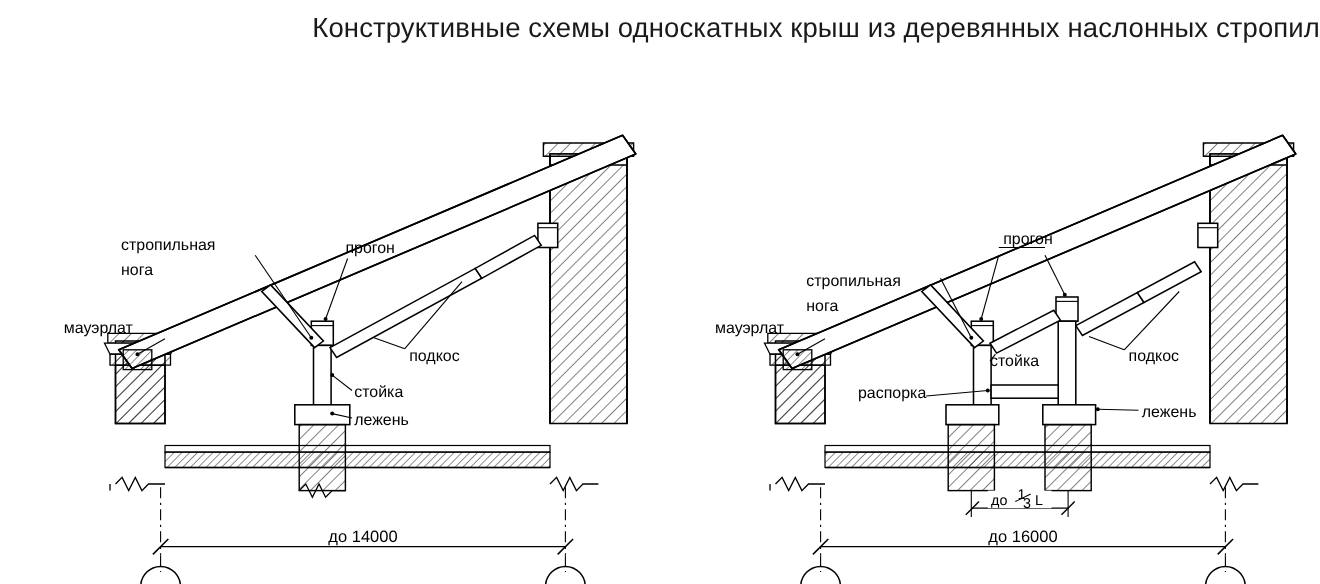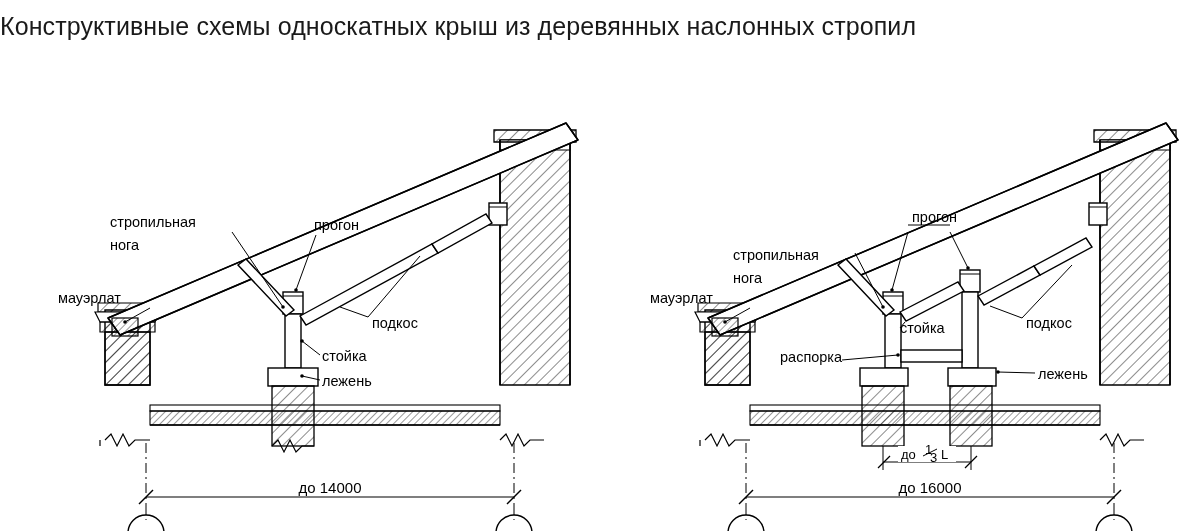--- a/index.html
+++ b/index.html
@@ -15,21 +15,21 @@
     width: 1200px;
     height: 531px;
     background: #ffffff;
     overflow: hidden;
   }
   #title {
     position: absolute;
     left: 0;
     top: 12px;
     width: 1200px;
-    text-align: left;
+    text-align: right;
     font-size: 25px;
     color: #1a1a1a;
     font-family: "Liberation Sans", sans-serif;
     letter-spacing: 0.1px;
     white-space: nowrap;
   }
   .diagram-wrap {
     position: absolute;
     left: 0;
     top: 60px;

